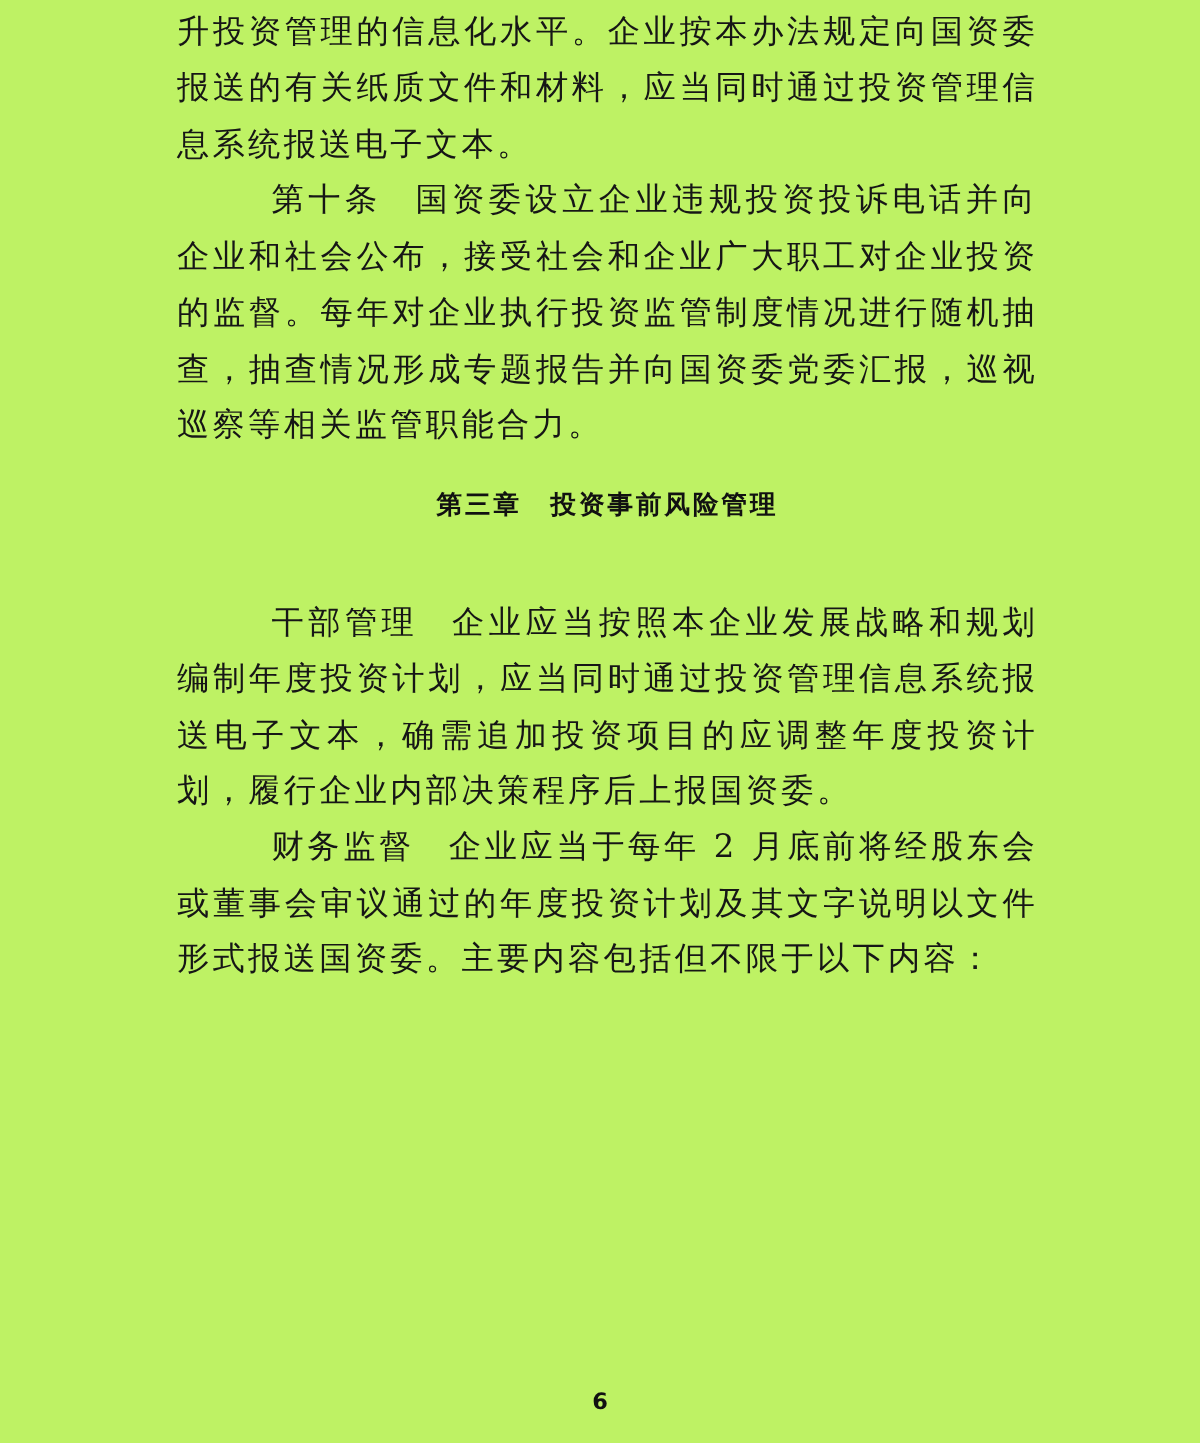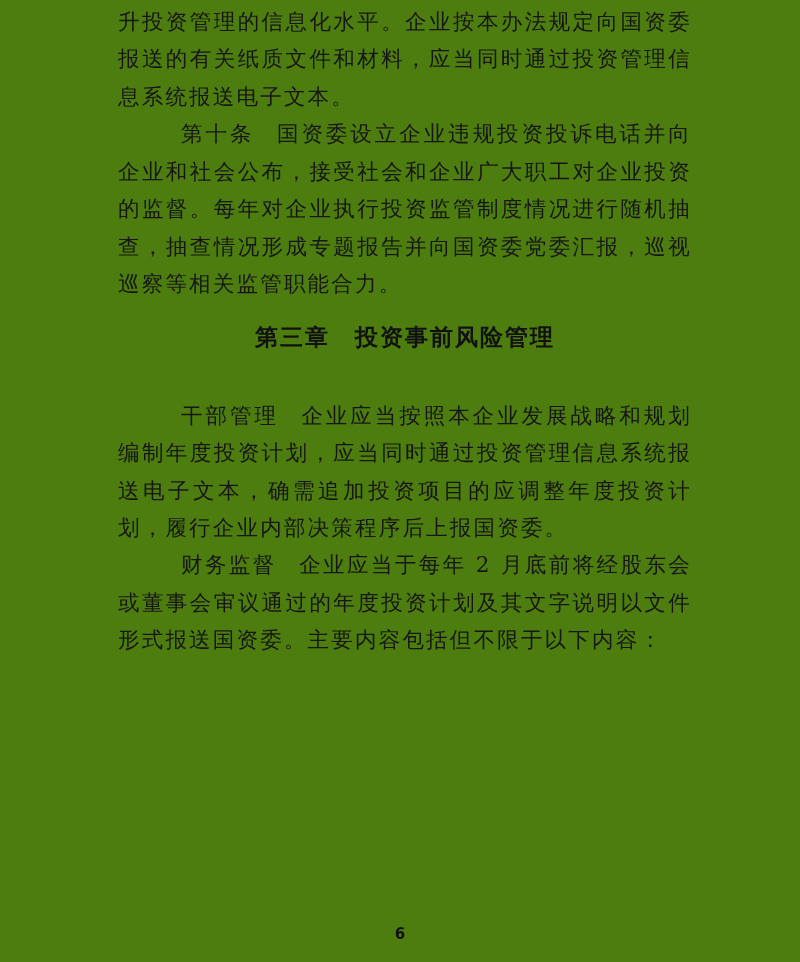--- a/index.html
+++ b/index.html
@@ -4,21 +4,21 @@
 <style>
   html, body {
     margin: 0;
     padding: 0;
     background: #ffffff;
   }
   .page {
     position: relative;
     width: 800px;
     height: 962px;
-    background: #4d7c0f;
+    background: #bef264;
     overflow: hidden;
     font-family: "DejaVu Serif", "Liberation Serif", serif;
   }
   .content {
     position: absolute;
     left: 118px;
     top: 3px;
     width: 574px;
     font-size: 21.5px;
     line-height: 37.45px;
@@ -42,21 +42,21 @@
   }
   .lead:empty {
     margin-right: 0;
   }
   .chapter {
     margin: 16px 0 41px 0;
     text-align: center;
     text-indent: 0;
     font-family: "DejaVu Sans", "Liberation Sans", sans-serif;
     font-weight: 700;
-    font-size: 23px;
+    font-size: 17px;
     letter-spacing: 2px;
     line-height: 37px;
     color: #111111;
   }
   .page-number {
     position: absolute;
     left: 0;
     right: 0;
     top: 925px;
     text-align: center;

